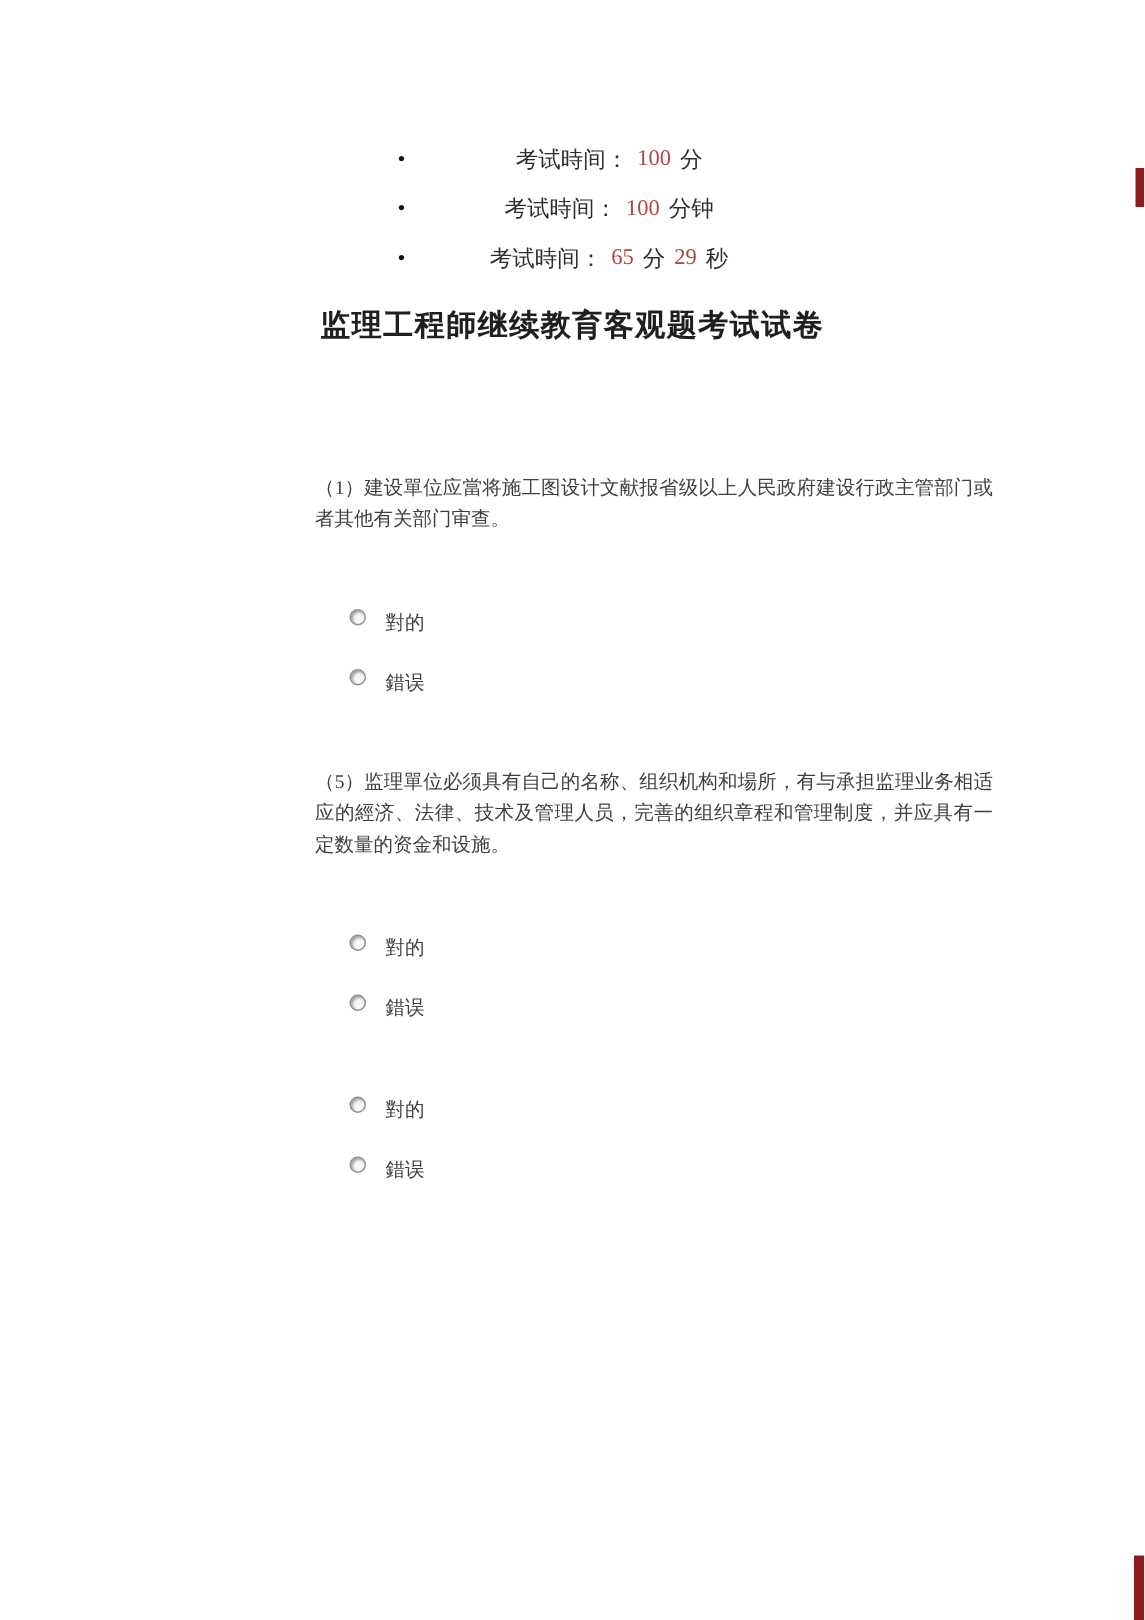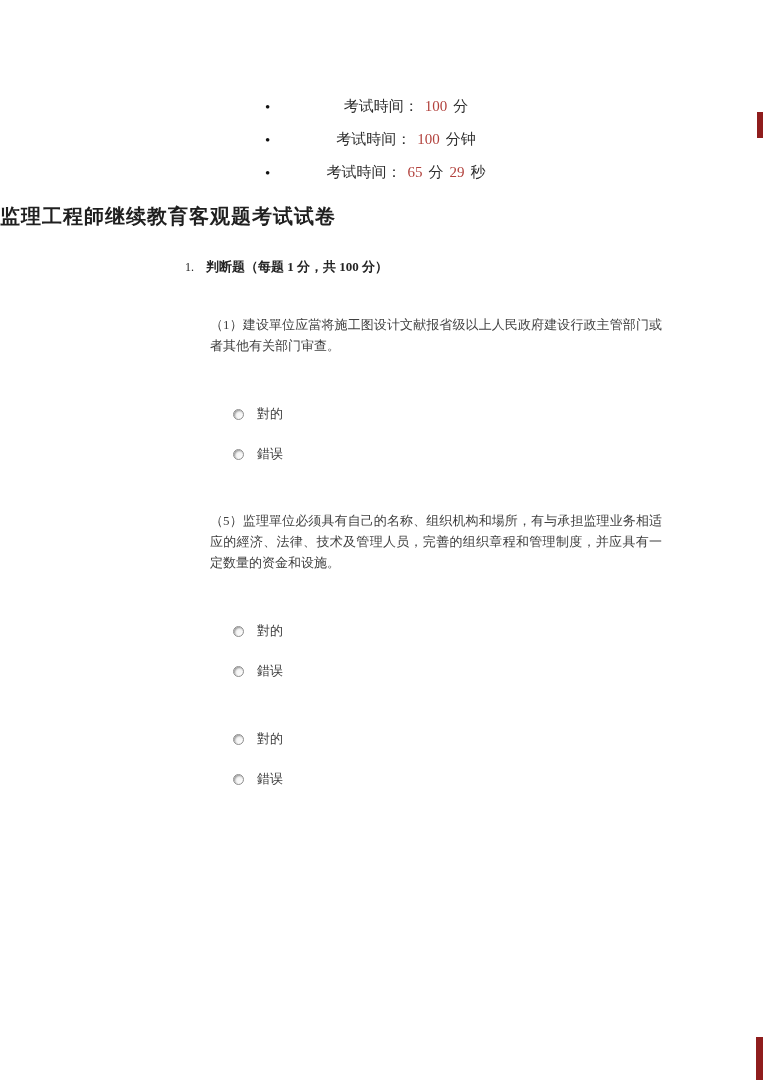--- a/index.html
+++ b/index.html
@@ -20,32 +20,32 @@
   }
   
   .exam-info{position:absolute;top:90px;left:265px;width:282px;}
   .info-row{position:relative;height:33px;display:flex;align-items:center;justify-content:center;font-size:15px;color:#2e2e2e;white-space:nowrap;}
   .bullet{position:absolute;left:0;top:50%;transform:translateY(-50%);font-size:15px;color:#111;}
   .seg{margin:0 3px;}
   .seg.red{color:var(--red);}
   
   .exam-title{
     position:absolute;top:203px;left:0;width:100%;
-    text-align:left;font-size:20px;font-weight:bold;
+    text-align:center;font-size:20px;font-weight:bold;
     color:var(--title);letter-spacing:1px;
   }
   
   .section{position:absolute;top:258px;left:185px;font-size:13px;color:#242424;white-space:nowrap;}
   .section .num{font-size:12px;margin-right:12px;}
   .section .head{font-weight:bold;}
   
   .question-list{position:absolute;top:298px;left:210px;width:452px;}
   .question{margin:16px 0 50px 0;}
   .qtext{margin:0 0 46px 0;font-size:13px;line-height:21px;color:var(--text);text-align:justify;}
-  .option-row{display:flex;align-items:flex-end;height:18px;margin:0 0 22px 23px;}
+  .option-row{display:flex;align-items:center;height:18px;margin:0 0 22px 23px;}
   .radio{
     width:11px;height:11px;border-radius:50%;
     border:1px solid #8f8f8f;background:#f8f8f8;
     box-shadow:inset 1px 1px 2px rgba(70,70,70,.55), inset -1px -1px 1px #ffffff;
     flex:0 0 auto;margin-top:1px;cursor:pointer;
   }
   .option-label{margin-left:13px;margin-top:6px;font-size:13px;line-height:1;color:var(--text);cursor:pointer;}
   
   .edge-marker-top{position:absolute;right:0;top:112px;width:6px;height:26px;background:var(--edge);}
   .edge-marker-bottom{position:absolute;right:0;bottom:0;width:7px;height:43px;background:var(--edge);}
@@ -75,23 +75,20 @@
         <span class="seg">考试時间：</span>
         <span class="seg red">65</span>
         <span class="seg">分</span>
         <span class="seg red">29</span>
         <span class="seg">秒</span>
       </div>
     </div>
 
   <div class="exam-title">监理工程師继续教育客观题考试试卷</div>
 
-  <div class="section">
-    <span class="num">1.</span><span class="head">判断题（每题 1 分，共 100 分）</span>
-  </div>
 
   <div class="question-list">
       <div class="question">
         <p class="qtext">（1）建设單位应當将施工图设计文献报省级以上人民政府建设行政主管部门或者其他有关部门审查。</p>
         <div class="option-row">
           <span class="radio"></span>
           <span class="option-label">對的</span>
         </div>
         <div class="option-row">
           <span class="radio"></span>

